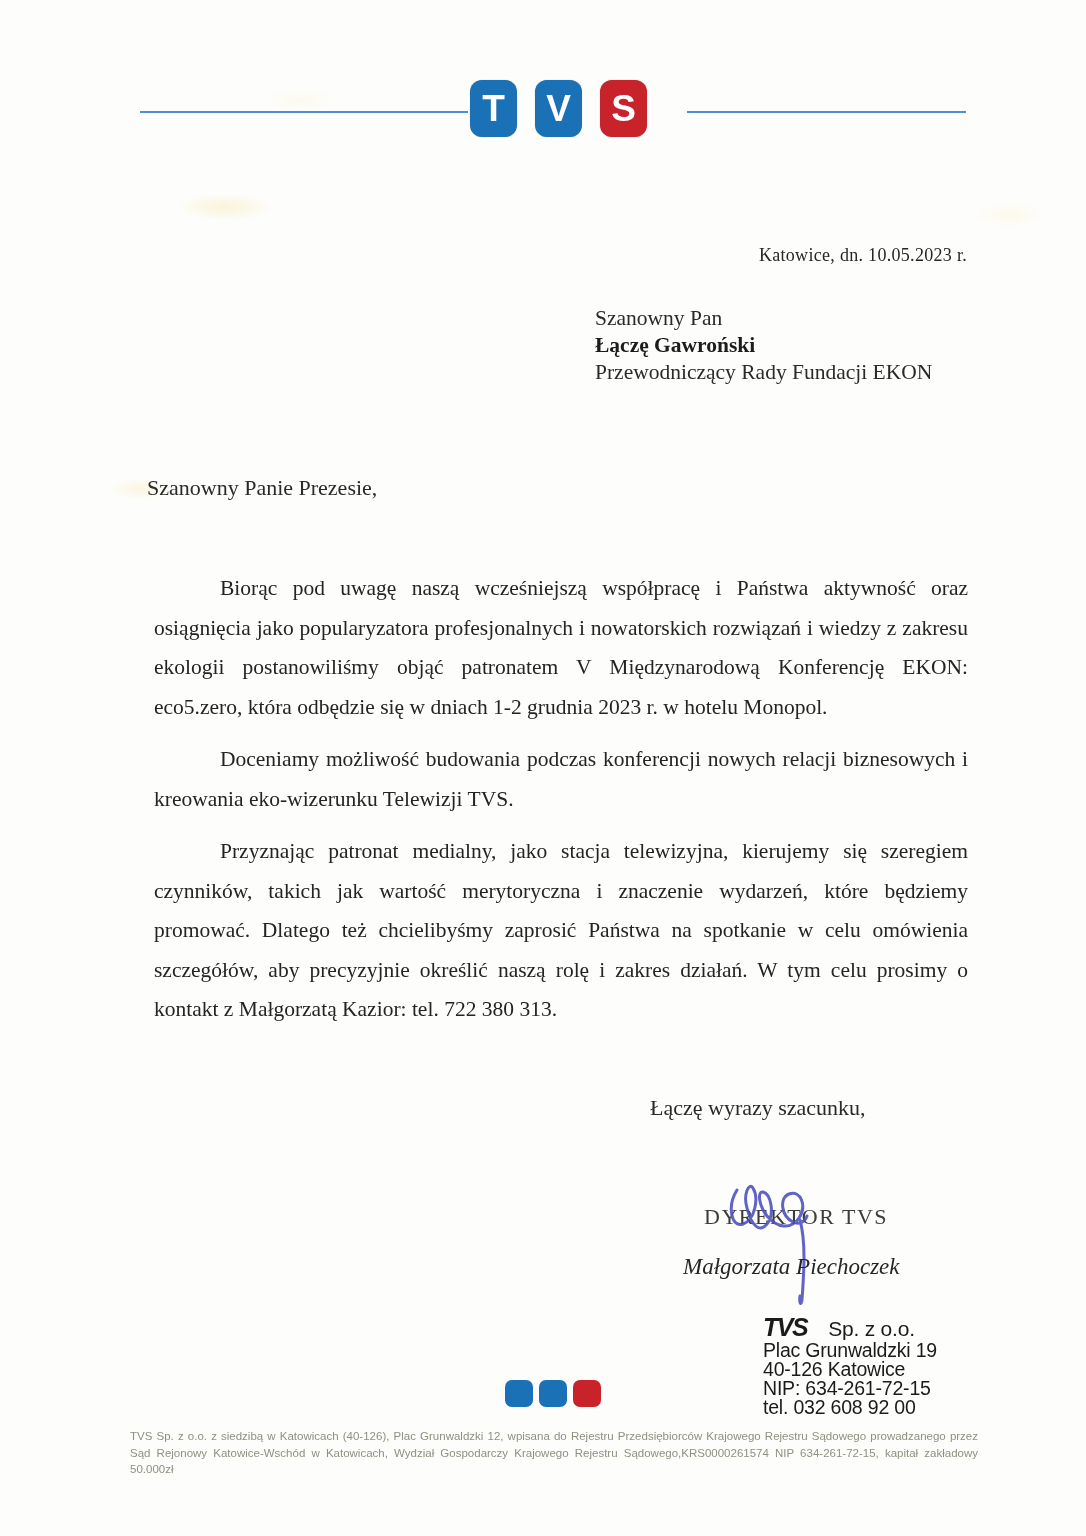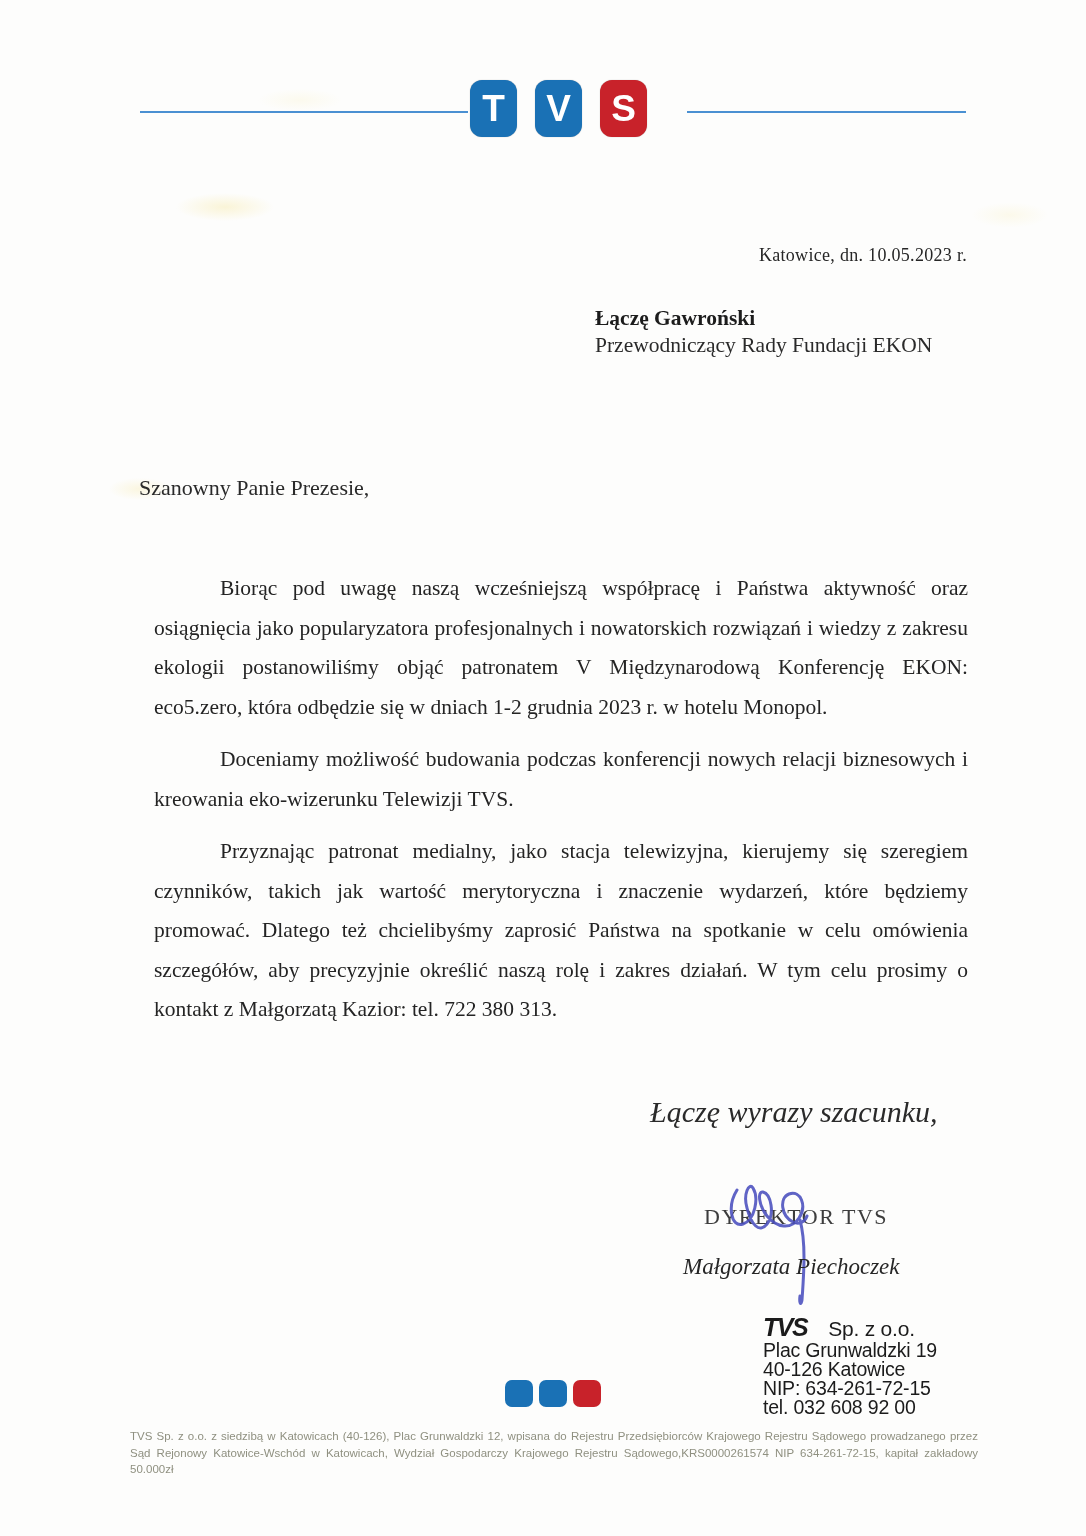--- a/index.html
+++ b/index.html
@@ -26,26 +26,26 @@
     box-shadow:0 0 1px rgba(0,0,0,.35);
   }
   .sq-blue { background:#1a71b5; }
   .sq-red  { background:#c8222a; }
 
   .dateline { position:absolute; top:212px; right:119px; font-size:18px; letter-spacing:.3px; color:#262626;margin-top:33px; }
 
   .recipient { position:absolute; left:595px; top:305px; font-size:21.5px; line-height:27px; color:#2a2a2a; }
   .recipient-name { font-weight:bold; color:#1c1c1c; }
 
-  .salutation { position:absolute; left:139px; top:475px; font-size:22px; color:#2a2a2a; }
+  .salutation { position:absolute; left:147px; top:475px; font-size:22px; color:#2a2a2a; }
 
   .body { position:absolute; left:138px; top:569px; width:830px; font-size:21.5px; line-height:39.5px; text-align:justify; color:#242424; }
   .body p { margin:0 0 13px 16px; text-indent:66px; }
 
-  .closing { position:absolute; left:650px; top:1095px; font-size:30px; color:#2a2a2a;font-style:italic; }
+  .closing { position:absolute; left:650px; top:1095px; font-size:22px; color:#2a2a2a; }
 
   .sig-role { position:absolute; left:704px; top:1204px; font-size:22px; letter-spacing:1.5px; color:#3d3d3d;text-align:center; }
   .sig-name { position:absolute; left:683px; top:1254px; font-size:23px; font-style:italic; color:#262626;text-align:right; }
   .sig-svg  { position:absolute; left:715px; top:1172px; pointer-events:none; }
 
   .stamp {
     position:absolute; left:763px; top:1318px; width:200px; height:98px; overflow:hidden;
     font-family:"Liberation Sans", sans-serif; color:#1b1b1b;
     font-size:19.5px; line-height:19px; letter-spacing:-0.2px;
   }
@@ -72,20 +72,21 @@
   <div class="logo">
     <span class="logo-sq sq-blue">T</span>
     <span class="logo-sq sq-blue">V</span>
     <span class="logo-sq sq-red">S</span>
   </div>
   <div class="hrule hrule-right"></div>
 
   <div class="dateline">Katowice, dn. 10.05.2023 r.</div>
 
   <div class="recipient">
+    <div>Szanowny Pan</div>
     <div class="recipient-name">Łączę Gawroński</div>
     <div>Przewodniczący Rady Fundacji EKON</div>
   </div>
 
   <div class="salutation">Szanowny Panie Prezesie,</div>
 
   <div class="body">
     <p>Biorąc pod uwagę naszą wcześniejszą współpracę i Państwa aktywność oraz osiągnięcia jako popularyzatora profesjonalnych i nowatorskich rozwiązań i wiedzy z zakresu ekologii postanowiliśmy objąć patronatem V Międzynarodową Konferencję EKON: eco5.zero, która odbędzie się w dniach 1-2 grudnia 2023 r. w hotelu Monopol.</p>
     <p>Doceniamy możliwość budowania podczas konferencji nowych relacji biznesowych i kreowania eko-wizerunku Telewizji TVS.</p>
     <p>Przyznając patronat medialny, jako stacja telewizyjna, kierujemy się szeregiem czynników, takich jak wartość merytoryczna i znaczenie wydarzeń, które będziemy promować. Dlatego też chcielibyśmy zaprosić Państwa na spotkanie w celu omówienia szczegółów, aby precyzyjnie określić naszą rolę i zakres działań. W tym celu prosimy o kontakt z Małgorzatą Kazior: tel. 722 380 313.</p>

